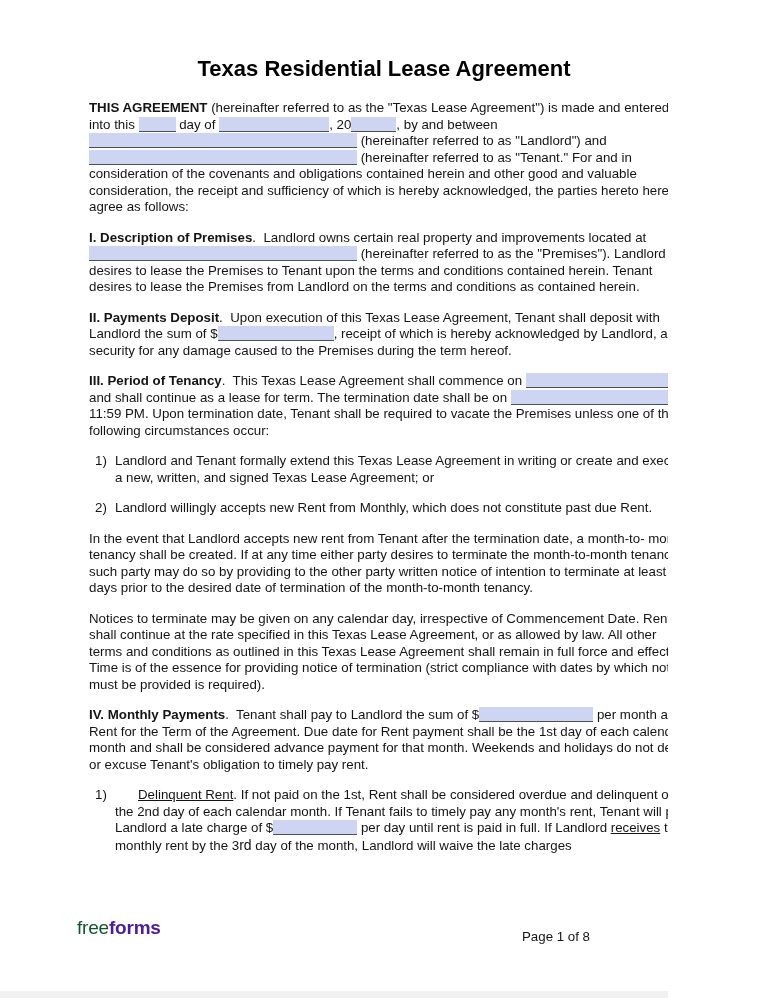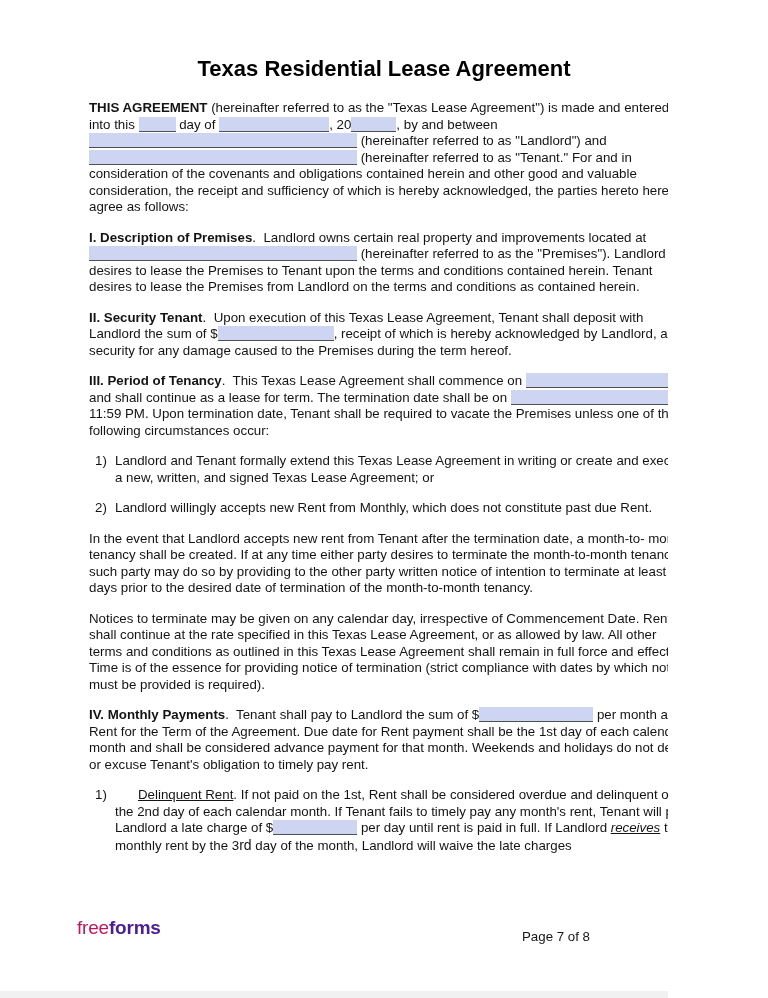--- a/index.html
+++ b/index.html
@@ -25,21 +25,21 @@
     text-align:center;
     color:#000;
     margin:56px 0 18px 0;
   }
   p.para{
     margin:0 0 14px 12px;
     white-space:pre-wrap;
   }
   .bold{font-weight:bold;}
   .u{text-decoration:underline;margin-left:23px;}
-  .iu{font-style:italic;text-decoration:underline;}
+  .iu{text-decoration:underline;}
   .ord{font-size:14px;}
   .field{
     display:inline-block;
     background:#cdd5f2;
     border-bottom:1.4px solid #4f4f4f;
     height:14px;
     vertical-align:-3px;
   }
   .w-day{width:37px;}
   .w-month{width:110px;}
@@ -58,21 +58,21 @@
   .li .num{flex:0 0 20px;}
   .li .li-text{flex:1;white-space:pre-wrap;}
   .indent{margin-left:38px;}
   .footer-logo{
     position:absolute;
     left:77px;top:917px;
     font-size:19px;
     line-height:22px;
     letter-spacing:-0.2px;
   }
-  .logo-free{color:#be185d;font-weight:normal;}
+  .logo-free{color:#14532d;font-weight:normal;}
   .logo-forms{color:#4c1d95;font-weight:bold;margin-top:40px;}
   .footer-page{
     position:absolute;
     right:78px;top:929px;
     font-size:13.3px;
     color:#141414;
   }
   .page-edge{
     position:absolute;
     left:0;bottom:0;
@@ -85,21 +85,21 @@
 
 <div class="page">
   <div class="content">
 
     <h1 class="title">Texas Residential Lease Agreement</h1>
 
     <p class="para"><span class="bold">THIS AGREEMENT</span><span> (hereinafter referred to as the "Texas Lease Agreement") is made and entered into this </span><span class="field w-day"></span><span> day of </span><span class="field w-month"></span><span>, 20</span><span class="field w-year"></span><span>, by and between </span><span class="field w-name"></span><span> (hereinafter referred to as "Landlord") and </span><span class="field w-name"></span><span> (hereinafter referred to as "Tenant." For and in consideration of the covenants and obligations contained herein and other good and valuable consideration, the receipt and sufficiency of which is hereby acknowledged, the parties hereto hereby agree as follows:</span></p>
 
     <p class="para"><span class="bold">I. Description of Premises</span><span>.  Landlord owns certain real property and improvements located at </span><span class="field w-name"></span><span> (hereinafter referred to as the "Premises"). Landlord desires to lease the Premises to Tenant upon the terms and conditions contained herein. Tenant desires to lease the Premises from Landlord on the terms and conditions as contained herein.</span></p>
 
-    <p class="para"><span class="bold">II. Security Tenant</span><span>.  Upon execution of this Texas Lease Agreement, Tenant shall deposit with Landlord the sum of $</span><span class="field w-deposit"></span><span>, receipt of which is hereby acknowledged by Landlord, as security for any damage caused to the Premises during the term hereof.</span></p>
+    <p class="para"><span class="bold">II. Payments Deposit</span><span>.  Upon execution of this Texas Lease Agreement, Tenant shall deposit with Landlord the sum of $</span><span class="field w-deposit"></span><span>, receipt of which is hereby acknowledged by Landlord, as security for any damage caused to the Premises during the term hereof.</span></p>
 
     <p class="para"><span class="bold">III. Period of Tenancy</span><span>.  This Texas Lease Agreement shall commence on </span><span class="field w-commence"></span><span> and shall continue as a lease for term. The termination date shall be on </span><span class="field w-term"></span><span> at 11:59 PM. Upon termination date, Tenant shall be required to vacate the Premises unless one of the following circumstances occur:</span></p>
 
     <div class="li">
       <span class="num">1)</span>
       <span class="li-text">Landlord and Tenant formally extend this Texas Lease Agreement in writing or create and execute a new, written, and signed Texas Lease Agreement; or</span>
     </div>
 
     <div class="li">
       <span class="num">2)</span>
@@ -114,16 +114,16 @@
 
     <div class="li">
       <span class="num">1)</span>
       <span class="li-text"><span class="u">Delinquent Rent</span><span>. If not paid on the 1st, Rent shall be considered overdue and delinquent on the 2nd day of each calendar month. If Tenant fails to timely pay any month's rent, Tenant will pay Landlord a late charge of $</span><span class="field w-late"></span><span> per day until rent is paid in full. If Landlord </span><span class="iu">receives</span><span> the monthly rent by the 3</span><span class="ord">rd</span><span> day of the month, Landlord will waive the late charges</span></span>
     </div>
 
   </div>
 
   <div class="footer-logo"><span class="logo-free">free</span><span class="logo-forms">forms</span></div>
 
-  <div class="footer-page">Page 7 of 8</div>
+  <div class="footer-page">Page 1 of 8</div>
 
   <div class="page-edge"></div>
 </div>
 
 </body></html>

